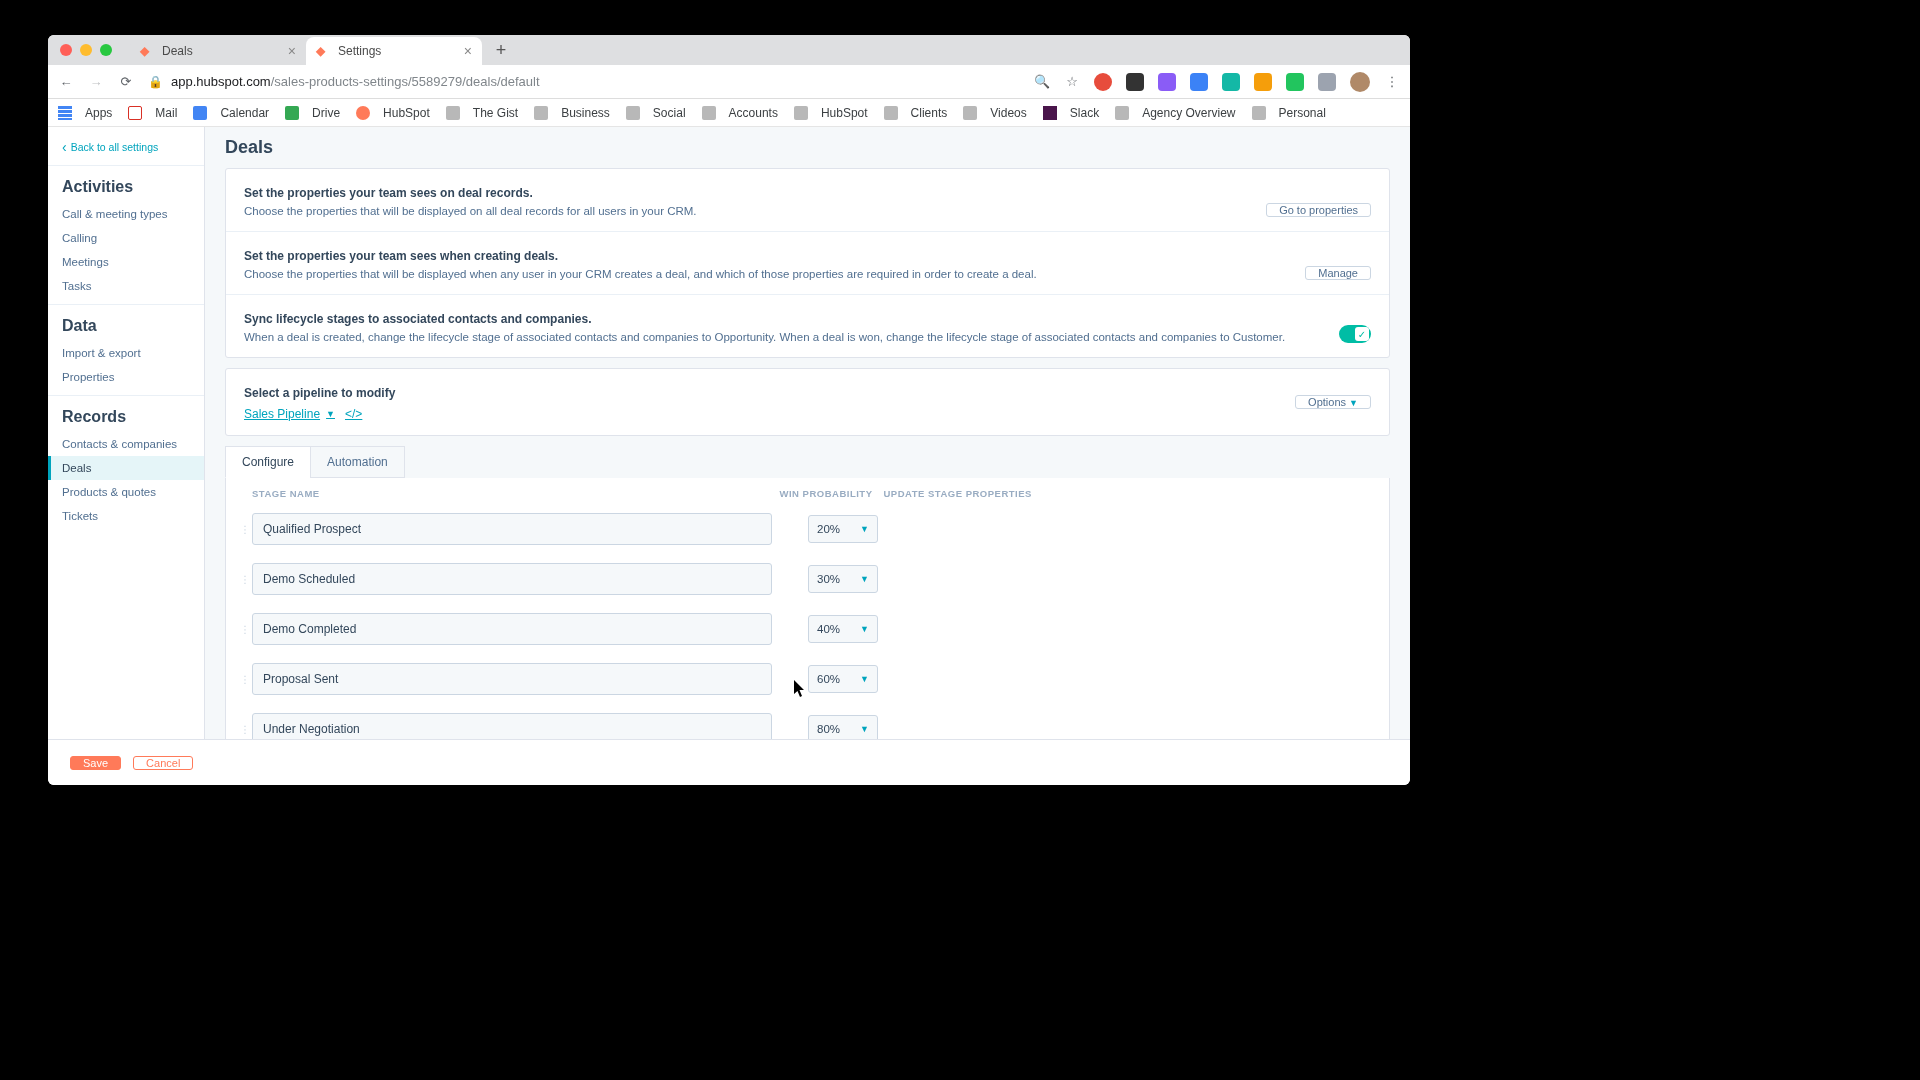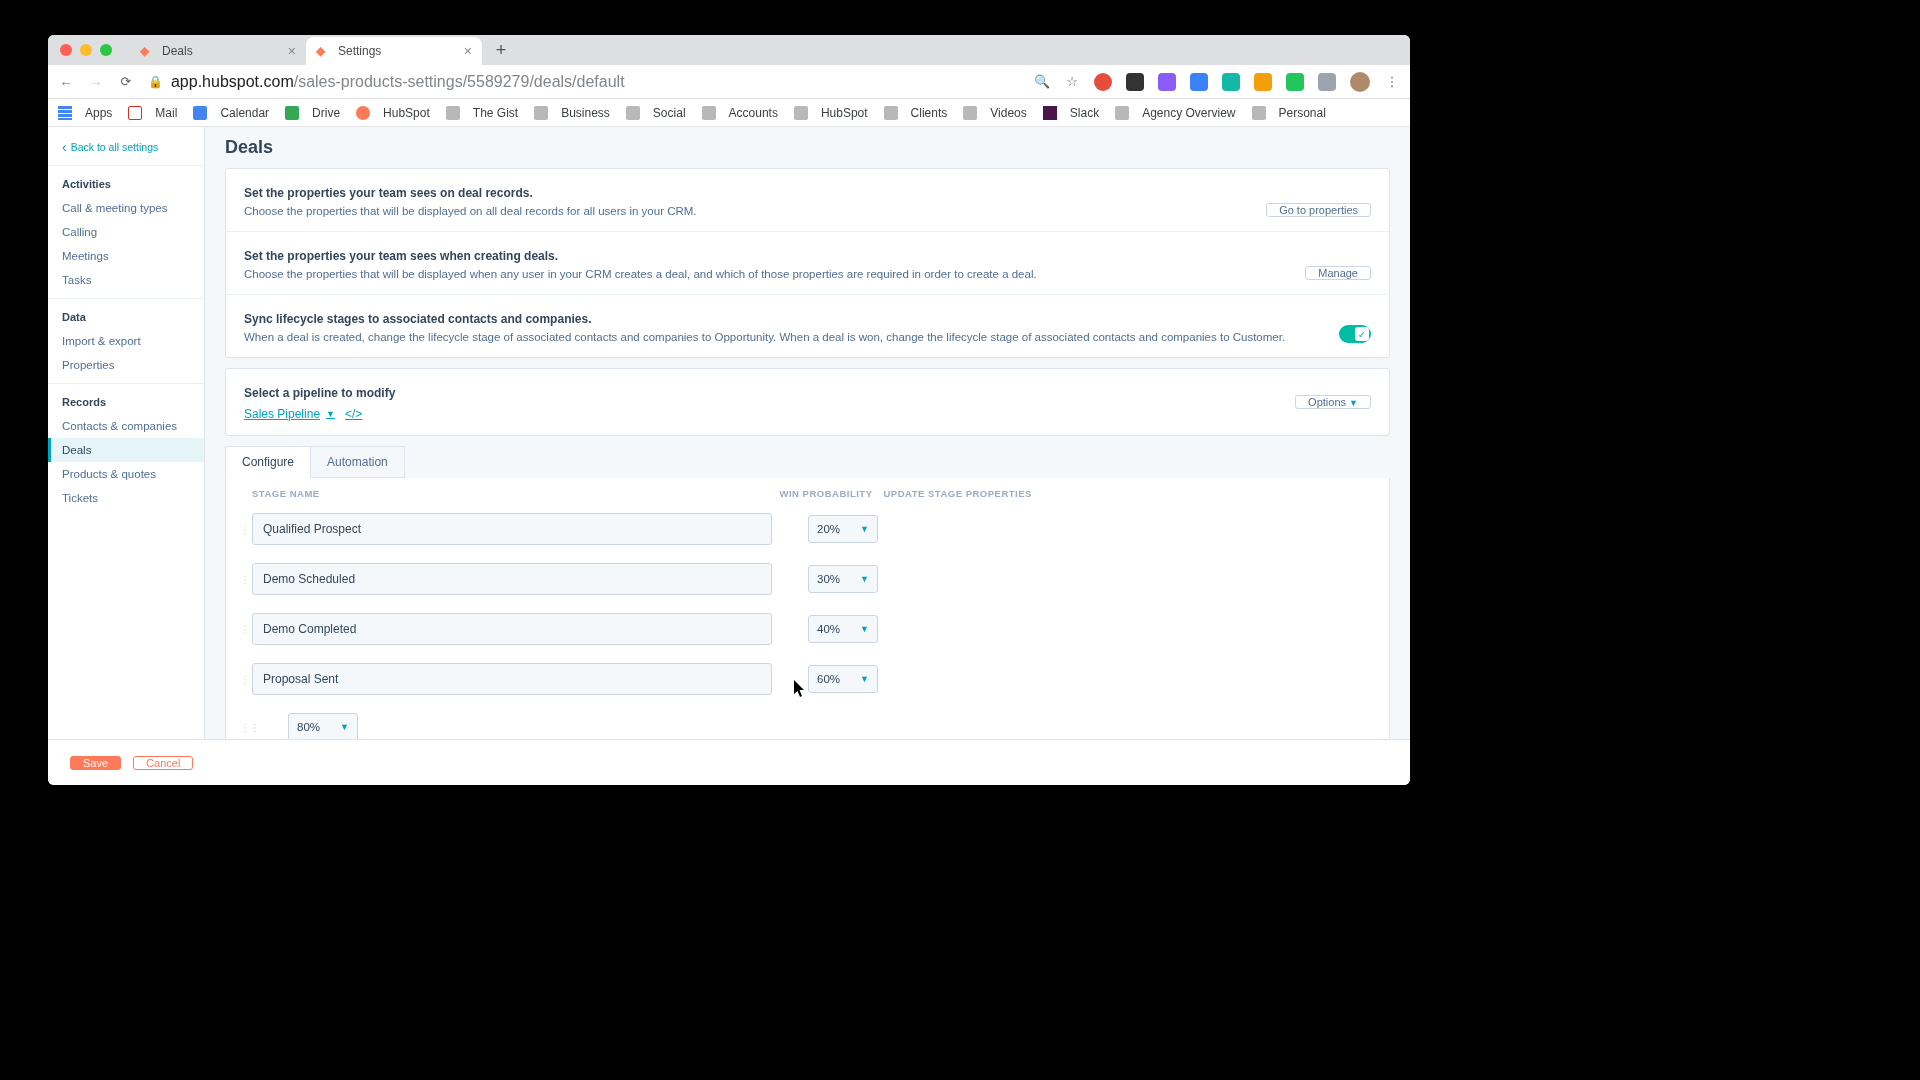--- a/index.html
+++ b/index.html
@@ -16,21 +16,21 @@
   .tab.active { background:#fff;}
   .tab .close { margin-left:auto; color:#888; font-size:14px; cursor:pointer;}
   .tab .fav { width:14px;height:14px; color:#ff7a59; font-weight:bold; font-size:12px;}
   .newtab { width:26px;height:26px; border-radius:50%; display:flex;align-items:center;justify-content:center; color:#555; font-size:18px; margin-left:6px; margin-bottom:2px; cursor:pointer;}
 
   
   .urlbar { height:34px; background:#fff; border-bottom:1px solid #ddd; display:flex; align-items:center; padding:0 10px; gap:14px; color:#5f6368; font-size:13px;}
   .urlbar .nav-ico { width:16px; text-align:center; cursor:pointer;}
   .addr { flex:1; display:flex; align-items:center; gap:8px;}
   .addr .lock { font-size:12px;}
-  .addr .url { color:#202124; font-size:16px;}
+  .addr .url { color:#202124; font-size:13px;}
   .addr .url .dim { color:#80868b;}
   .url-icons { display:flex; gap:14px; align-items:center;}
   .ei { width:18px;height:18px; border-radius:4px; background:#bbb; display:inline-block;}
   .ei.round { border-radius:50%;}
   .ei.purple{background:#8a5cf6;} .ei.blue{background:#3b82f6;} .ei.teal{background:#14b8a6;} .ei.orange{background:#f59e0b;} .ei.greenb{background:#22c55e;} .ei.grey{background:#9ca3af;}
   .avatar{width:20px;height:20px;border-radius:50%;background:#b08968;}
 
   
   .bmbar { height:28px; background:#fff; border-bottom:1px solid #e5e5e5; display:flex; align-items:center; padding:0 10px; gap:16px; font-size:12px; color:#3c4043;}
   .bm { display:flex; align-items:center; gap:13px; cursor:pointer;}
@@ -38,21 +38,21 @@
   .folder{ background:#b8b8b8; border-radius:2px;}
   .gcal{ background:#4285f4;border-radius:2px;} .gmail{width:14px;height:10px;background:#fff;border:1px solid #d93025;border-radius:2px;} .gdrive{background:#34a853;border-radius:2px;} .hs{background:#ff7a59;border-radius:50%;}
 
   
   .app { flex:1; display:flex; overflow:hidden; background:#f5f8fa;}
   .sidebar { width:157px; background:#fff; border-right:1px solid #dfe3eb; padding:12px 0; font-size:12px; color:#33475b;}
   .backlink { color:#00a4bd; font-size:10.5px; padding:0 14px 10px; display:flex; align-items:center; gap:4px; cursor:pointer;}
   .backlink::before{content:"‹"; font-size:14px;}
   .sb-sec { border-top:1px solid #eaf0f6; padding:12px 0 6px;}
   .sb-sec:first-of-type{border-top:1px solid #eaf0f6;}
-  .sb-head { font-weight:600; font-size:11px; color:#33475b; padding:0 14px 6px;}
+  .sb-head { font-weight:600; font-size:16px; color:#33475b; padding:0 14px 6px;}
   .sb-item { padding:6px 14px; font-size:11.5px; color:#516f90; cursor:pointer;}
   .sb-item.active { background:#e5f5f8; color:#33475b; font-weight:500; border-left:3px solid #00a4bd; padding-left:11px;}
   
   .main { flex:1; padding:10px 20px 0 20px; overflow:auto; background:#f5f8fa;}
   .page-title { font-size:18px; font-weight:600; color:#33475b; margin-bottom:10px;}
   .card { background:#fff; border:1px solid #dfe3eb; border-radius:3px; margin-bottom:10px;}
   .card-row { padding:14px 18px; display:flex; align-items:flex-end; justify-content:space-between; border-bottom:1px solid #eaf0f6;}
   .card-row:last-child{border-bottom:none;}
   .cr-text strong{ font-size:12px; color:#33475b; font-weight:600;}
   .cr-text .sub{ font-size:11.5px; color:#516f90; margin-top:4px;}
@@ -313,20 +313,21 @@
               <span class="drag">⋮⋮</span>
               <input class="stage-input" value="Proposal Sent" style="">
               <div class="sel">
                 <span>60%</span>
                 <span class="car">▼</span>
               </div>
             </div>
             <div class="gap-row"></div>
             <div class="trow">
               <span class="drag">⋮⋮</span>
+              <input class="stage-input" value="Under Negotiation" style="">
               <div class="sel">
                 <span>80%</span>
                 <span class="car">▼</span>
               </div>
             </div>
           </div>
       </div>
 
     </div>
   </div>

